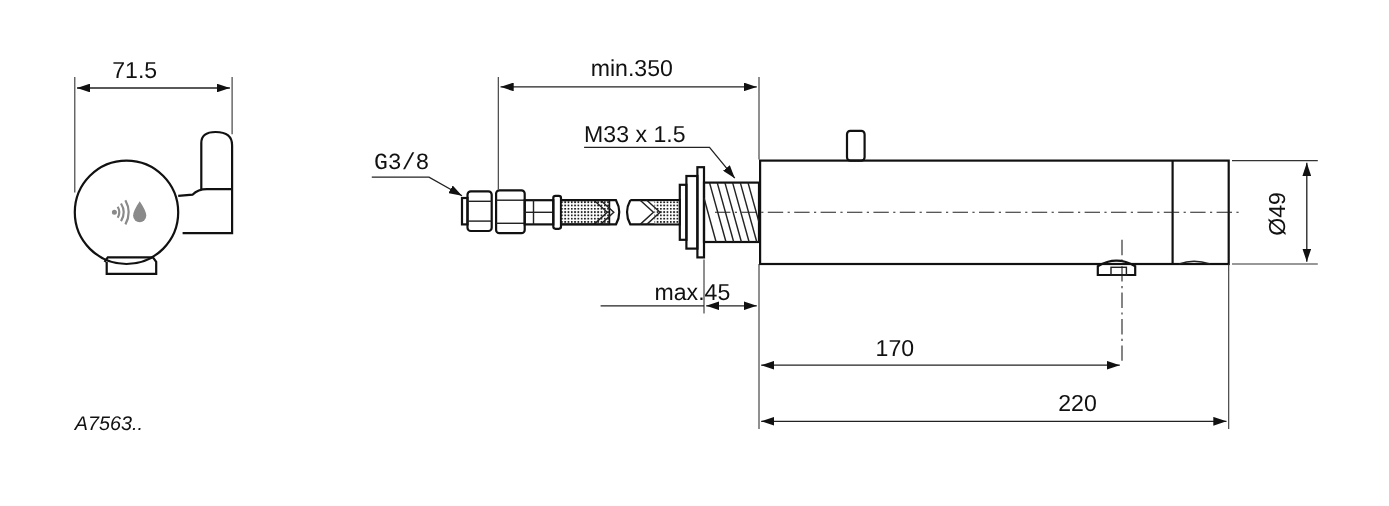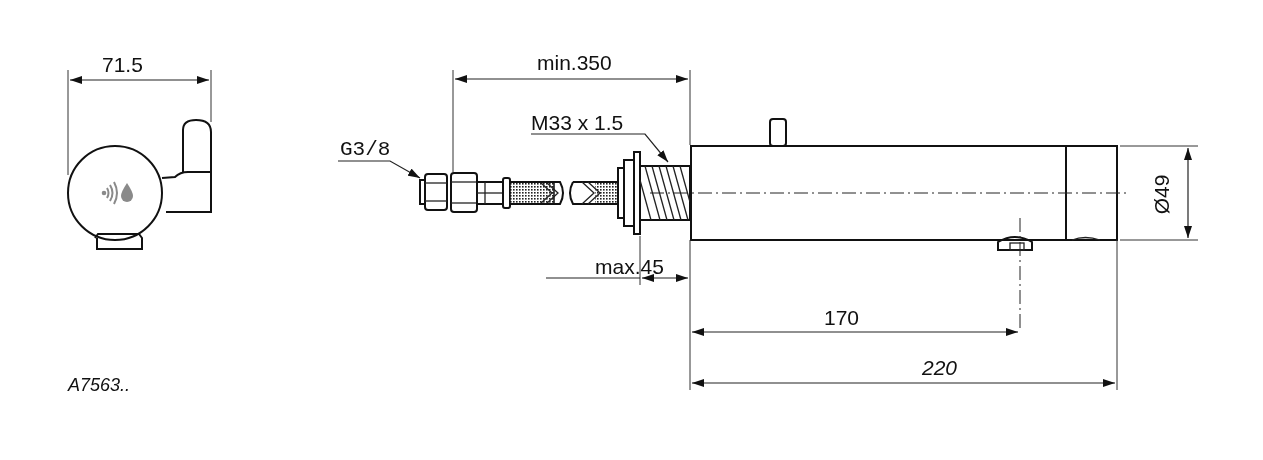--- a/index.html
+++ b/index.html
@@ -109,16 +109,16 @@
     <line class="ext" x1="1117" y1="240" x2="1117" y2="390"></line>
     <line class="dim" x1="692" y1="383" x2="1115" y2="383" marker-start="url(#ar)" marker-end="url(#ar)"></line>
   </g>
 </svg>
 
 <span class="lbl" style="left:102px;top:54px;">71.5</span>
 <span class="lbl" style="left:537px;top:52px;text-align:center;">min.350</span>
 <span class="lbl" style="left:531px;top:112px;">M33 x 1.5</span>
 <span class="lbl" style="left:340px;top:139px;font-family:Liberation Mono, monospace;">G3/8</span>
 <span class="lbl" style="left:547px;top:256px;margin-left:48px;">max.45</span>
-<span class="lbl" style="left:824px;top:307px;">170</span>
-<span class="lbl" style="left:922px;top:357px;font-style:italic;">220</span>
+<span class="lbl" style="left:796px;top:307px;">170</span>
+<span class="lbl" style="left:962px;top:357px;">220</span>
 <span class="lbl" style="left:1142px;top:184px;transform:rotate(-90deg);transform-origin:center;">Ø49</span>
 <span class="lbl" style="left:68px;top:376px;font-size:18px;font-style:italic;">A7563..</span>
 
 </body></html>

